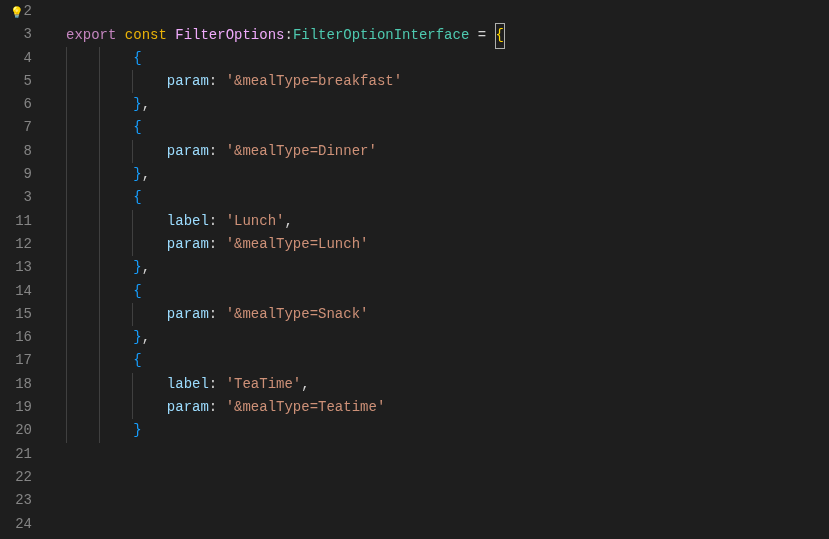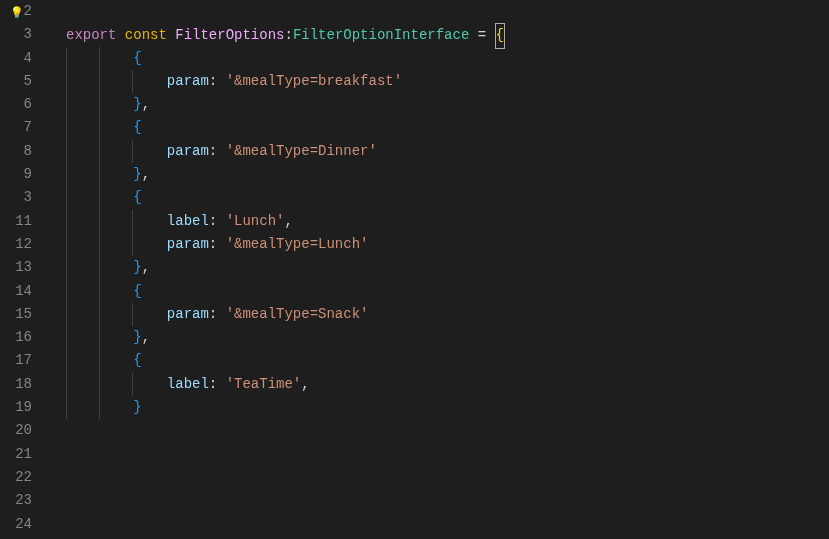--- a/index.html
+++ b/index.html
@@ -115,15 +115,16 @@
     <div class="line"><span class="indent-guide" style="left:16px"></span><span class="indent-guide" style="left:49px"></span><span class="indent-guide" style="left:82px"></span>            <span class="prop">label</span><span class="op">:</span> <span class="string">'Lunch'</span><span class="comma">,</span></div>
     <div class="line"><span class="indent-guide" style="left:16px"></span><span class="indent-guide" style="left:49px"></span><span class="indent-guide" style="left:82px"></span>            <span class="prop">param</span><span class="op">:</span> <span class="string">'&amp;mealType=Lunch'</span></div>
     <div class="line"><span class="indent-guide" style="left:16px"></span><span class="indent-guide" style="left:49px"></span>        <span class="bracket-b">}</span><span class="comma">,</span></div>
 
     <div class="line"><span class="indent-guide" style="left:16px"></span><span class="indent-guide" style="left:49px"></span>        <span class="bracket-b">{</span></div>
     <div class="line"><span class="indent-guide" style="left:16px"></span><span class="indent-guide" style="left:49px"></span><span class="indent-guide" style="left:82px"></span>            <span class="prop">param</span><span class="op">:</span> <span class="string">'&amp;mealType=Snack'</span></div>
     <div class="line"><span class="indent-guide" style="left:16px"></span><span class="indent-guide" style="left:49px"></span>        <span class="bracket-b">}</span><span class="comma">,</span></div>
 
     <div class="line"><span class="indent-guide" style="left:16px"></span><span class="indent-guide" style="left:49px"></span>        <span class="bracket-b">{</span></div>
     <div class="line"><span class="indent-guide" style="left:16px"></span><span class="indent-guide" style="left:49px"></span><span class="indent-guide" style="left:82px"></span>            <span class="prop">label</span><span class="op">:</span> <span class="string">'TeaTime'</span><span class="comma">,</span></div>
+    <div class="line"><span class="indent-guide" style="left:16px"></span><span class="indent-guide" style="left:49px"></span><span class="indent-guide" style="left:82px"></span>            <span class="prop">param</span><span class="op">:</span> <span class="string">'&amp;mealType=Teatime'</span></div>
     <div class="line"><span class="indent-guide" style="left:16px"></span><span class="indent-guide" style="left:49px"></span>        <span class="bracket-b">}</span></div>
   </div>
 </div>
 
 </body></html>

